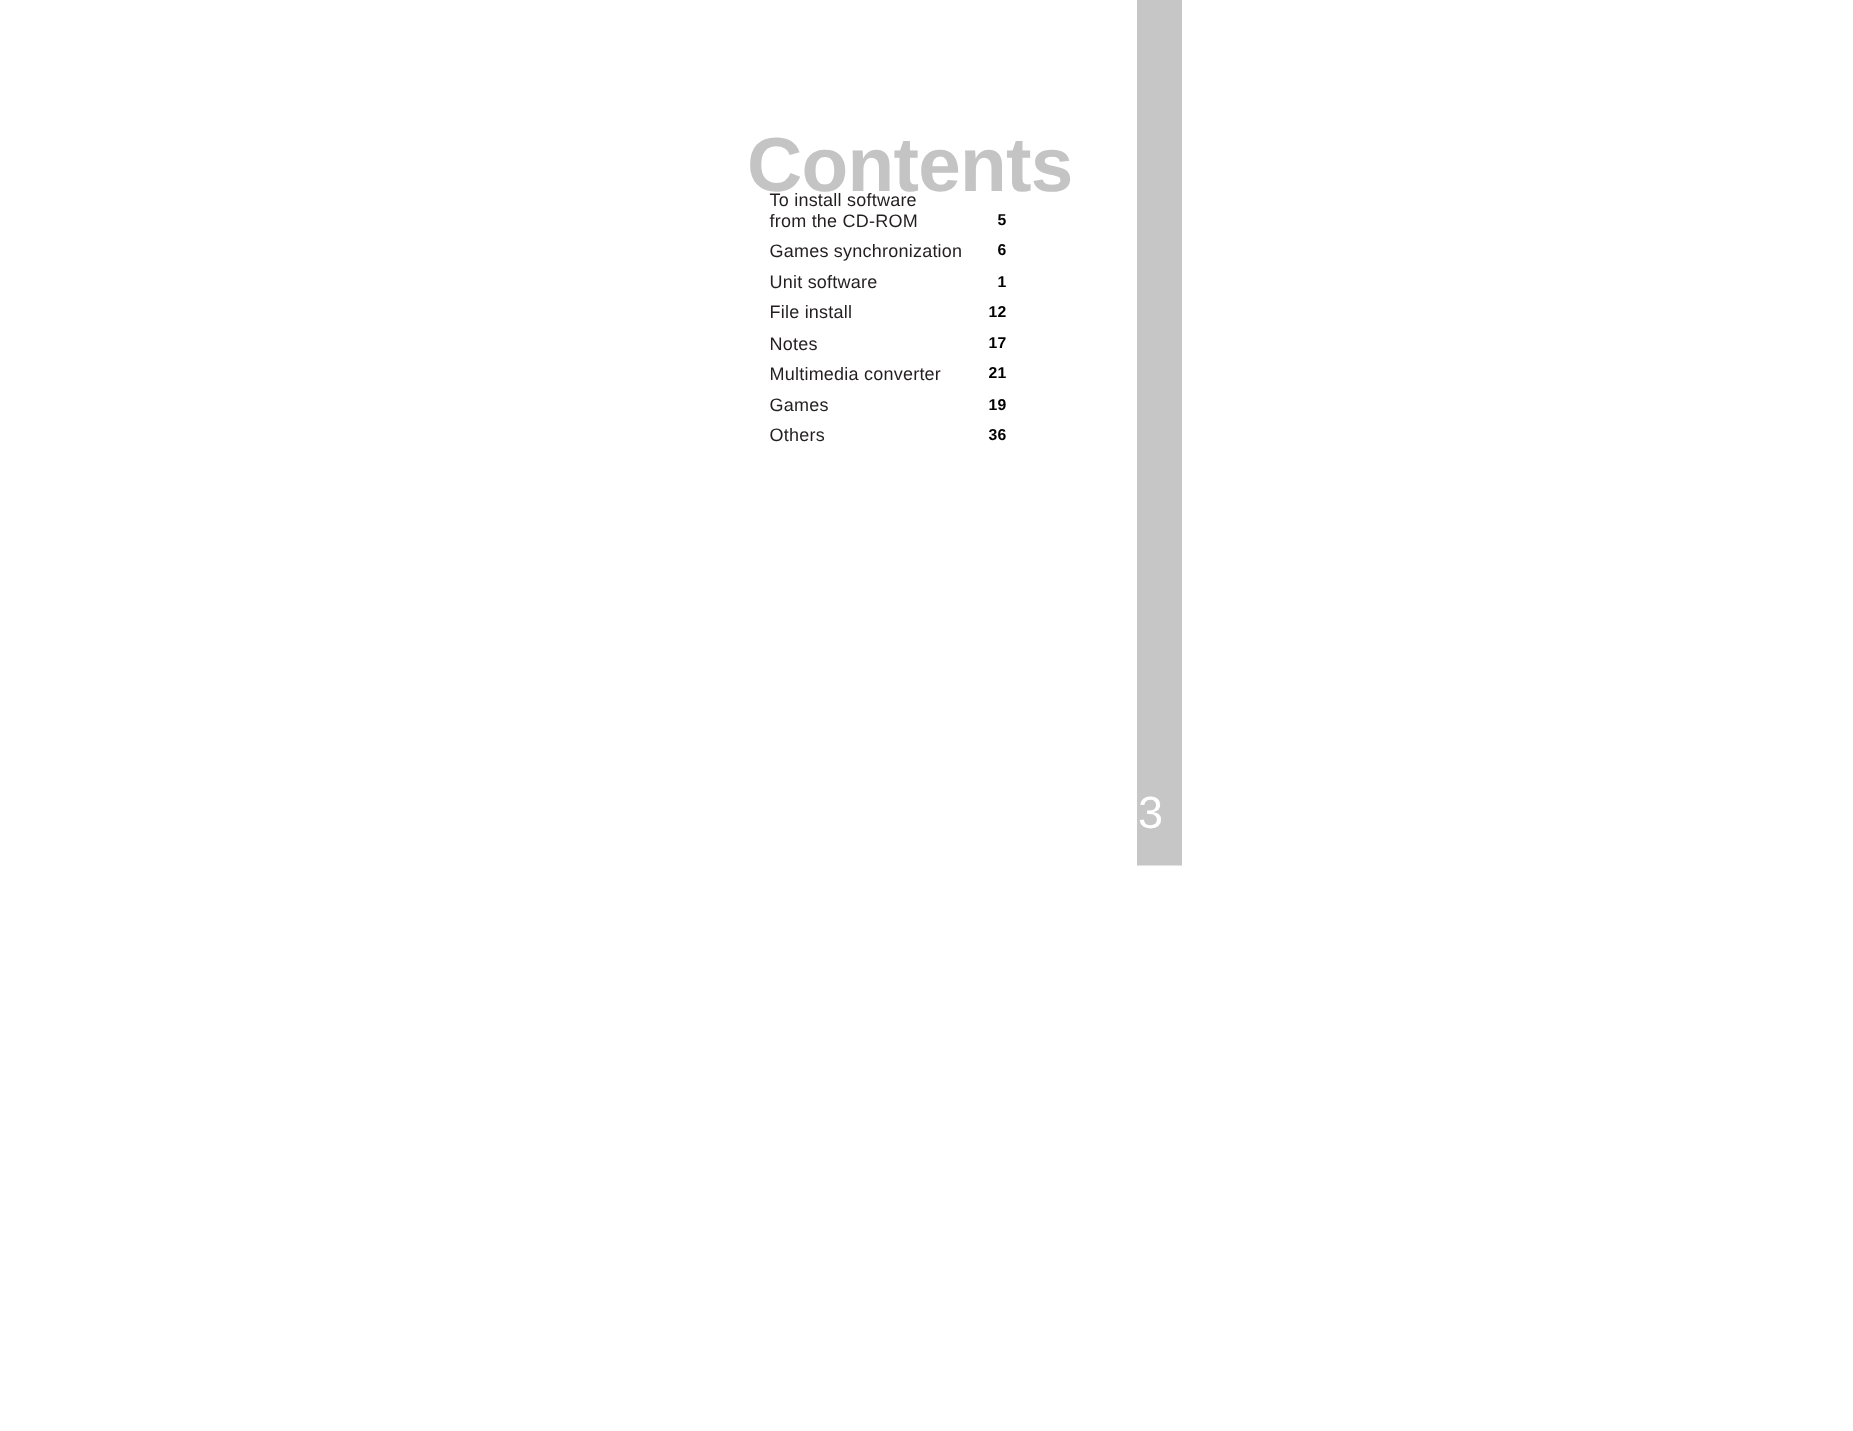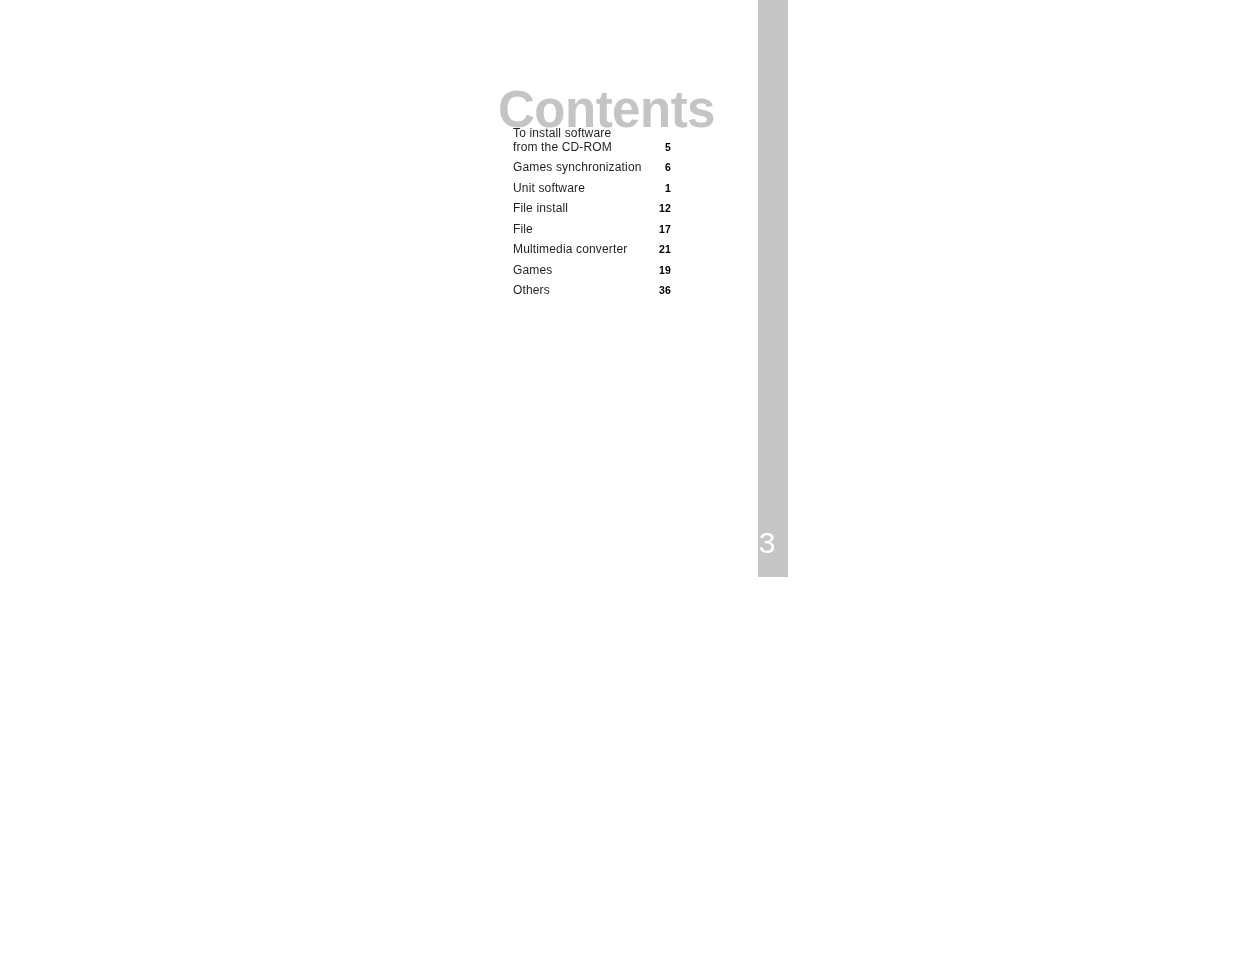--- a/index.html
+++ b/index.html
@@ -122,21 +122,21 @@
       <span class="toc-label">Unit software</span>
       <span class="toc-page">1</span>
     </div>
 
     <div class="toc-entry">
       <span class="toc-label">File install</span>
       <span class="toc-page">12</span>
     </div>
 
     <div class="toc-entry">
-      <span class="toc-label">File</span>
+      <span class="toc-label">Notes</span>
       <span class="toc-page">17</span>
     </div>
 
     <div class="toc-entry">
       <span class="toc-label">Multimedia converter</span>
       <span class="toc-page">21</span>
     </div>
 
     <div class="toc-entry">
       <span class="toc-label">Games</span>

